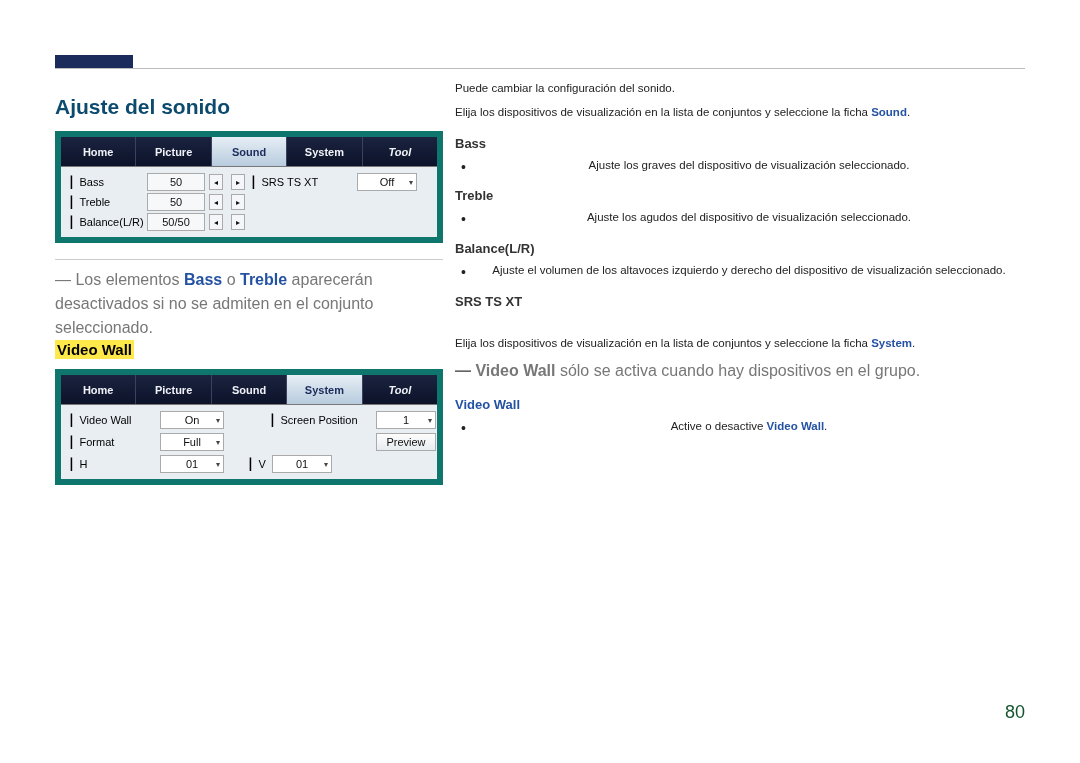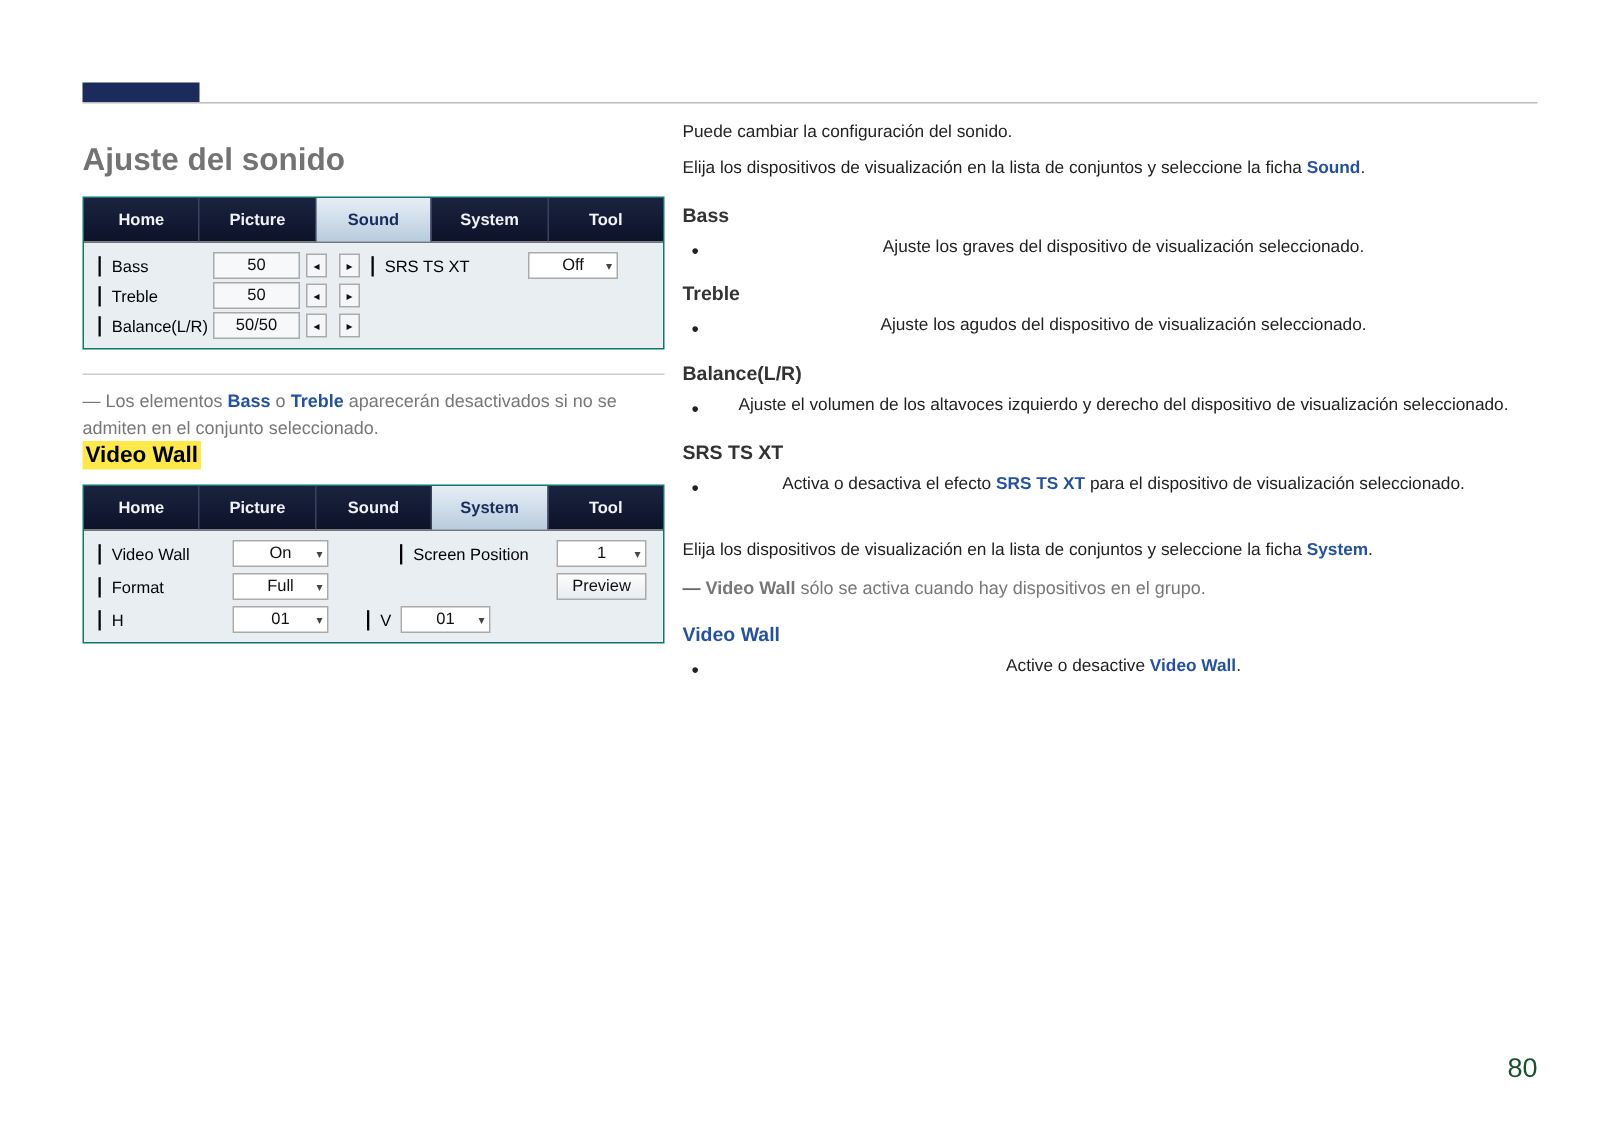--- a/index.html
+++ b/index.html
@@ -41,44 +41,44 @@
     left: 55px;
     top: 95px;
     width: 388px;
   }
   .col-right {
     position: absolute;
     left: 455px;
     top: 80px;
     width: 570px;
   }
-  h2 { font-size: 21px; font-weight: 600; color: #737373; margin-bottom: 12px; }
+  h2 { font-size: 21px; font-weight: 600; color: #0c4a6e; margin-bottom: 12px; }
   h2.section2 { margin-top: 290px; }
   h3.vw-highlight { display: inline-block; background: #ffe94a; color: #000; font-size: 15px; font-weight: 700; padding: 1px 2px; margin-bottom: 10px; }
   .panel {
-    border: 1px solid #0f766e;
+    border: 6px solid #0f766e;
     width: 388px;
   }
   .panel-tabs {
     display: flex;
     height: 30px;
     background: linear-gradient(#1b2340, #0c1228);
     border-bottom: 1px solid #777;
   }
   .tab {
     flex: 1;
     text-align: center;
     line-height: 30px;
     color: #f0f2f8;
     font-size: 11px;
     font-weight: 600;
     border-right: 1px solid #3a4260;
     cursor: pointer;
   }
-  .tab:last-child { border-right: none; }
+  .tab:last-child { border-right: none; font-style: italic; }
   .tab.active {
     background: linear-gradient(#e6eef5, #b8ccde);
     color: #1a2b5c;
   }
   .panel-body {
     background: #e9eef3;
     padding: 6px 10px;
     font-size: 11px;
     color: #111;
   }
@@ -109,21 +109,21 @@
   .dropdown::after {
     content: "▾"; position: absolute; right: 3px; top: 1px; font-size: 8px; color: #444;
   }
   .btn {
     border: 1px solid #aaa;
     background: linear-gradient(#fdfdfd,#e8ecf0);
     height: 18px; line-height: 16px; font-size: 11px; padding: 0 6px;
     cursor: pointer;
   }
   .hr { border-top: 1px solid #ccc; margin: 16px 0 8px; }
-  .small-note { font-size: 12px; color:#777; line-height: 1.5; }
+  .small-note { font-size: 16px; color:#777; line-height: 1.5; }
   .small-note .dash { color:#666; font-weight:700; }
   .blue { color:#2452a3; font-weight:600; }
   .blue-bold { color:#2452a3; font-weight:700; }
   .para { font-size: 11.5px; color:#222; line-height: 1.55; margin-bottom: 6px; }
   h4 { font-size: 13px; font-weight: 700; margin: 14px 0 6px; }
   h4.blue { color:#2452a3; }
   ul.bul { list-style: none; padding-left: 18px; }
   ul.bul li { font-size: 11.5px; color:#222; line-height: 1.55; position: relative; text-align: center; }
   ul.bul li::before { content: "•"; position:absolute; left:-12px; top:0; font-size:14px; }
   .right-block2 { margin-top: 26px; }
@@ -235,25 +235,20 @@
   <ul class="bul">
       <li>Ajuste los agudos del dispositivo de visualización seleccionado.</li>
     </ul>
 
   <h4>Balance(L/R)</h4>
   <ul class="bul">
       <li>Ajuste el volumen de los altavoces izquierdo y derecho del dispositivo de visualización seleccionado.</li>
     </ul>
 
   <h4>SRS TS XT</h4>
-  <ul class="bul">
-      <li>
-    <span>Activa o desactiva el efecto </span><span class="blue-bold">SRS TS XT</span><span> para el dispositivo de visualización seleccionado.</span>
-  </li>
-    </ul>
 
   <div class="right-block2">
     <p class="para">
       <span>Elija los dispositivos de visualización en la lista de conjuntos y seleccione la ficha </span><span class="blue-bold">System</span><span>.</span>
     </p>
     <p class="small-note">
       <span class="dash">― </span><b>Video Wall</b><span> sólo se activa cuando hay dispositivos en el grupo.</span>
     </p>
 
     <h4 class="blue">Video Wall</h4>

